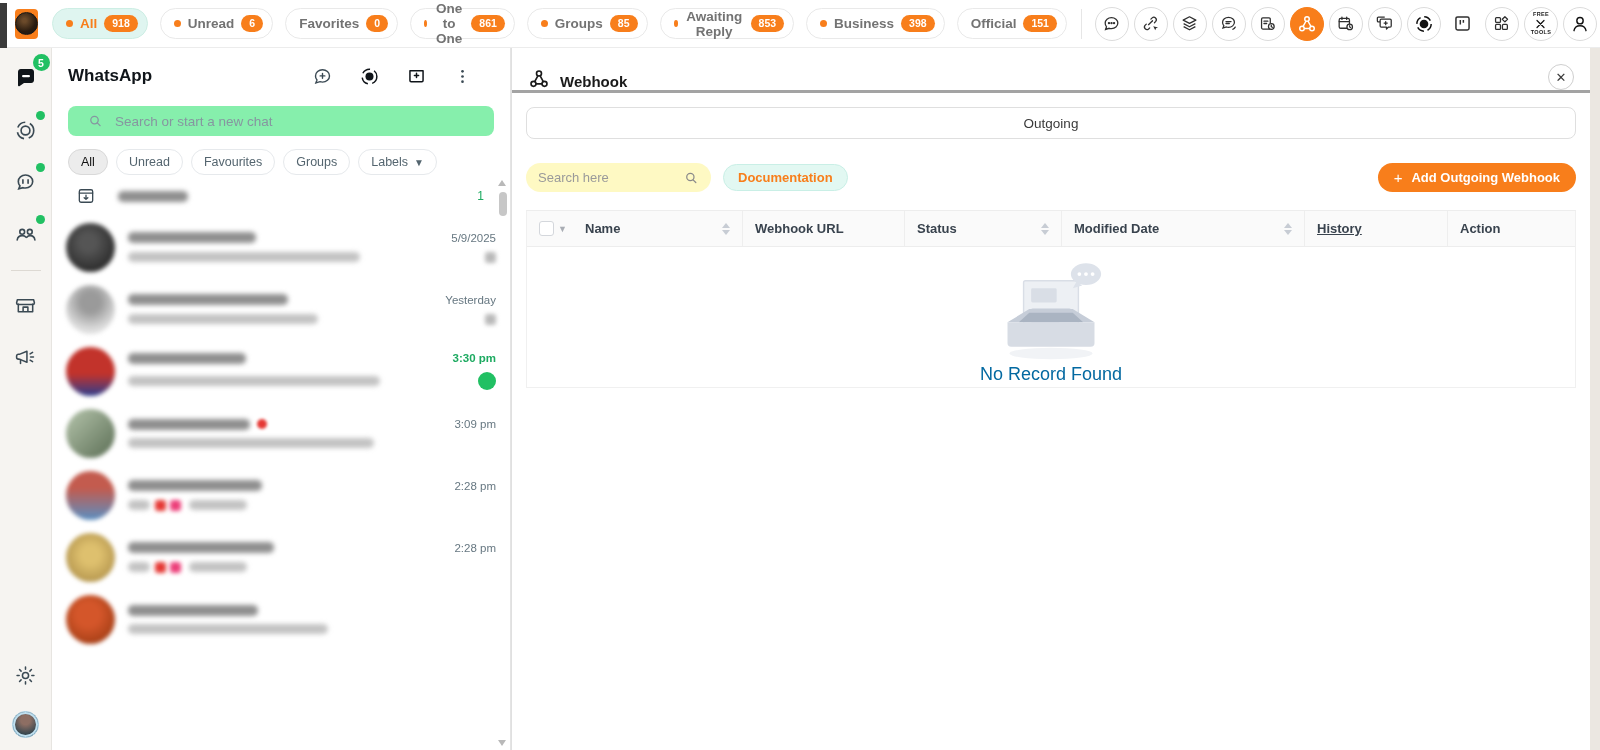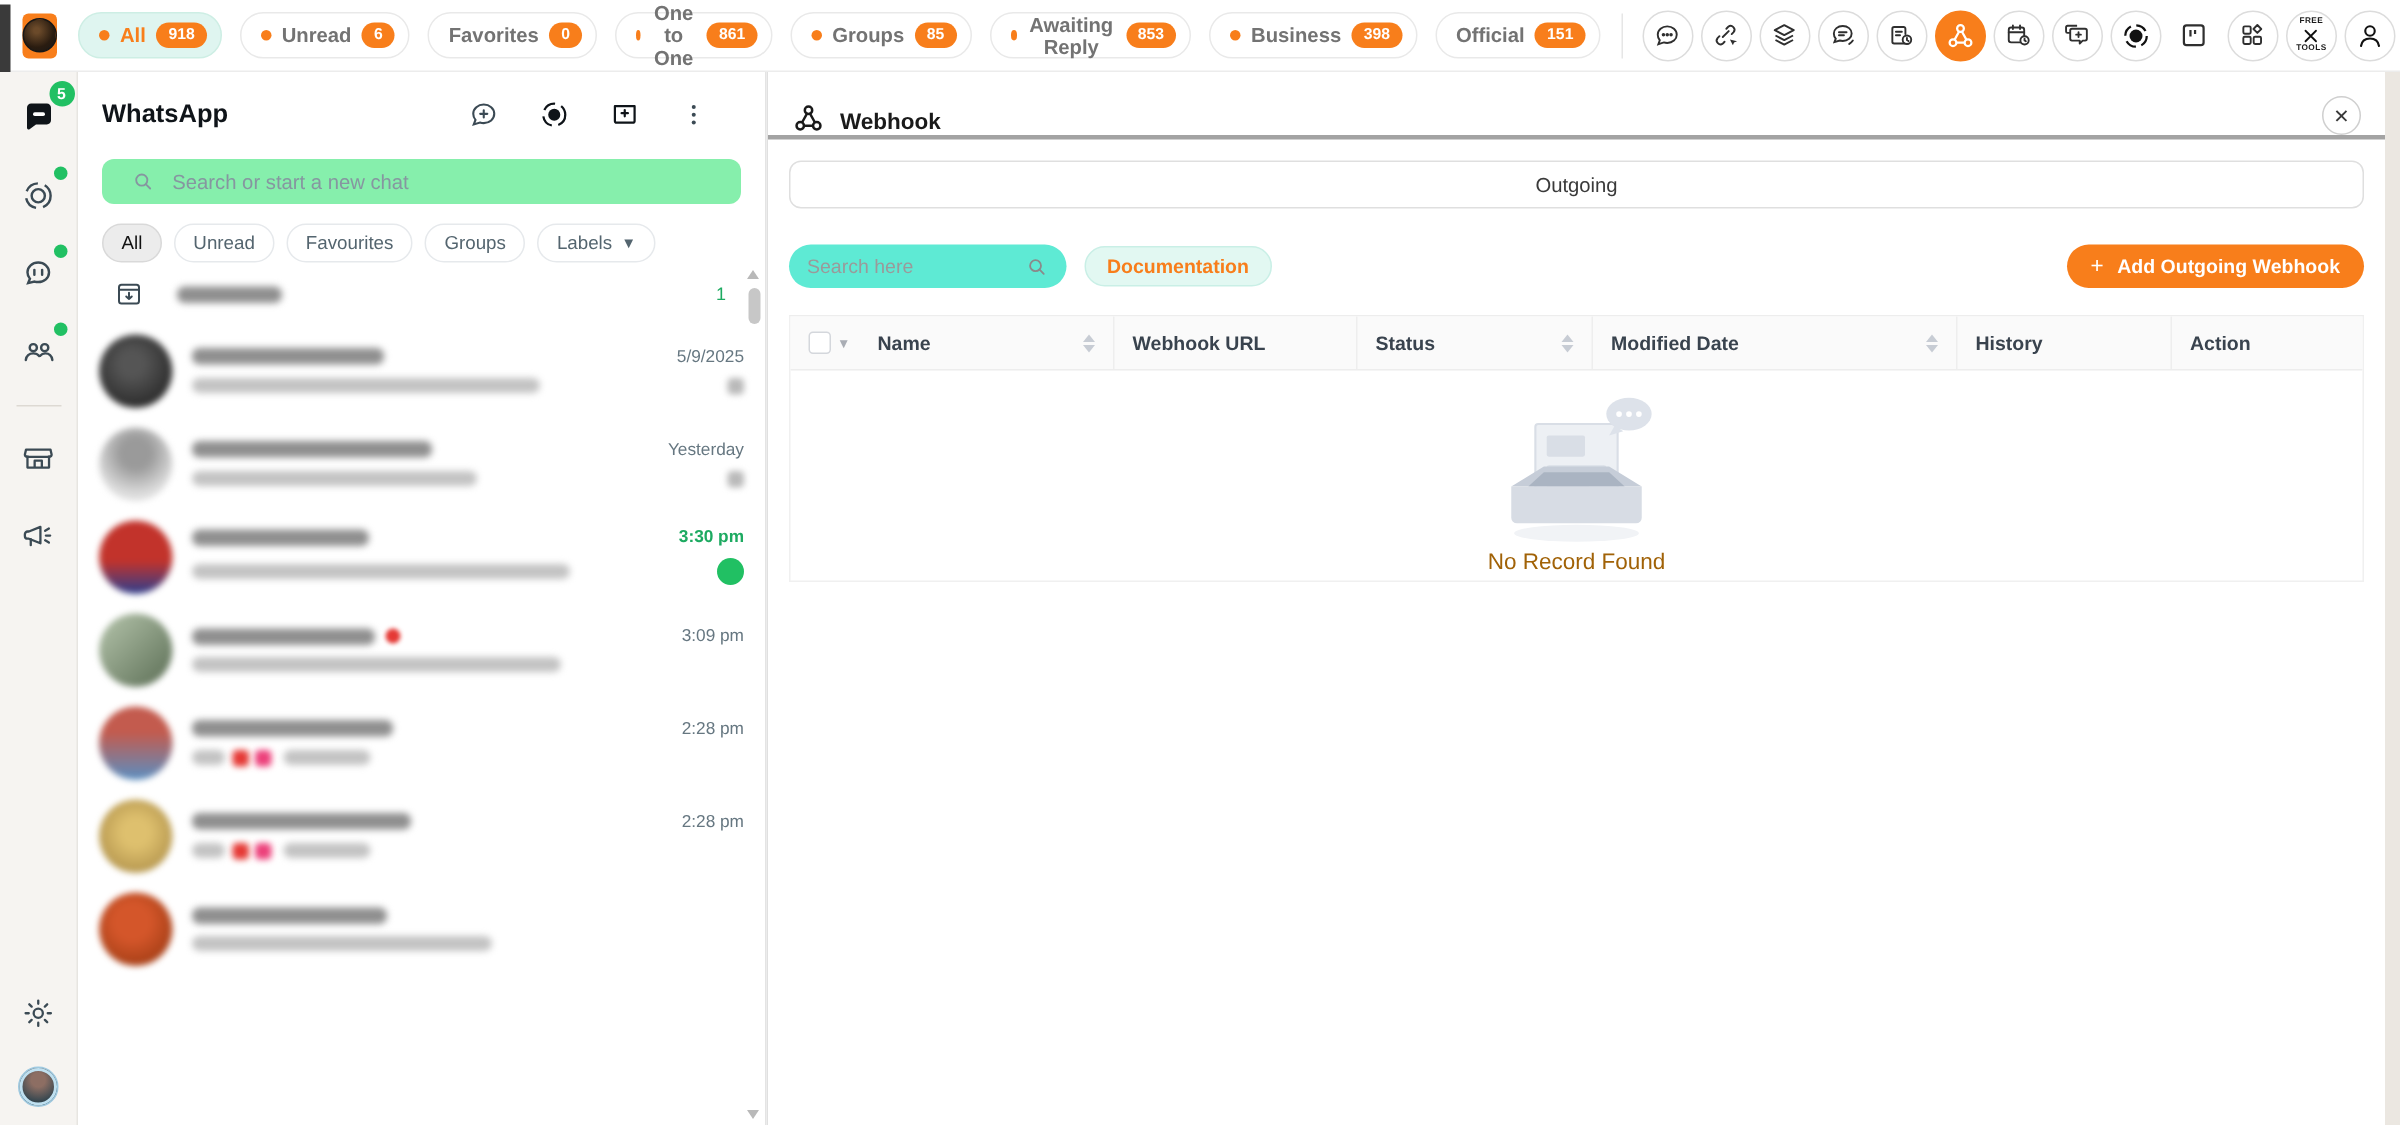--- a/index.html
+++ b/index.html
@@ -107,21 +107,21 @@
   .wh-header { display:flex; align-items:flex-end; height:45px; padding:0 16px;
         border-bottom:3px solid #a3a3a3; }
   .wh-title { font-size:15px; font-weight:700; color:#1a1a1a; margin-left:10px; }
   .wh-close { margin-left:auto; width:26px; height:26px; border-radius:50%; border:1px solid #cfcfcf;
         background:#fff; color:#3a3a3a; font-size:13px; line-height:1; cursor:pointer;
         display:flex; align-items:center; justify-content:center; }
   .wh-body { padding:14px; }
   .wh-tab { height:32px; border:1px solid #dfdfdf; border-radius:8px; background:#fff; width:100%;
         font-size:13.5px; color:#3a3a3a; cursor:pointer; font-family:"Liberation Sans", sans-serif; }
   .wh-controls { display:flex; align-items:center; margin-top:24px; gap:12px; }
-  .wh-search { width:185px; height:29px; background:#5eead4; border-radius:15px; display:flex;
+  .wh-search { width:185px; height:29px; background:#fef9c3; border-radius:15px; display:flex;
         align-items:center; padding:0 12px; }
   .wh-search input { border:none; outline:none; background:transparent; font-size:13px; color:#555;
         width:100%; font-family:"Liberation Sans", sans-serif; }
   .wh-search input::placeholder { color:#9a9a9a; }
   .wh-doc { height:27px; padding:0 14px; border-radius:14px; background:#e2f8f2; border:1px solid #c9efe6;
         color:#f87e1b; font-size:13px; font-weight:700; cursor:pointer;
         font-family:"Liberation Sans", sans-serif; }
   .wh-add { margin-left:auto; height:29px; padding:0 16px; border-radius:15px; background:#f87e1b;
         border:none; color:#fff; font-size:13px; font-weight:600; cursor:pointer;
         display:flex; align-items:center; gap:9px; font-family:"Liberation Sans", sans-serif; }
@@ -135,25 +135,25 @@
   .th:last-child { border-right:none; }
   .th .sort { margin-left:auto; display:flex; flex-direction:column; gap:2px; }
   .sort .up { width:0; height:0; border-left:4px solid transparent; border-right:4px solid transparent;
         border-bottom:5px solid #c7ccd4; }
   .sort .down { width:0; height:0; border-left:4px solid transparent; border-right:4px solid transparent;
         border-top:5px solid #c7ccd4; }
   .th-check { width:46px; justify-content:flex-start; gap:4px; border-right:none; padding-right:0; }
   .cbx { width:15px; height:15px; border:1px solid #d4d7dc; border-radius:3px; background:#fff; cursor:pointer; }
   .cbx-chev { font-size:9px; color:#a9adb4; cursor:pointer; }
   .w-name { width:170px; } .w-url { width:162px; } .w-mod { width:243px; }
-  .w-status { width:157px; } .w-hist { width:143px; } .w-act { flex:1; }
+  .w-status { width:157px; } .w-hist { width:143px;text-decoration:underline; } .w-act { flex:1; }
 
   .wh-empty { height:140px; display:flex; flex-direction:column; align-items:center;
         justify-content:center; padding-top:8px; }
-  .wh-empty-text { font-size:15px; color:#a16207; margin-top:2px; }
+  .wh-empty-text { font-size:18px; color:#0369a1; margin-top:2px; }
 
   
   .page-strip { position:absolute; top:48px; left:1590px; width:10px; height:702px; background:#ebe7e1; }
 </style>
 </head>
 <body>
 
 <div class="stage">
 
   <div class="topbar">

